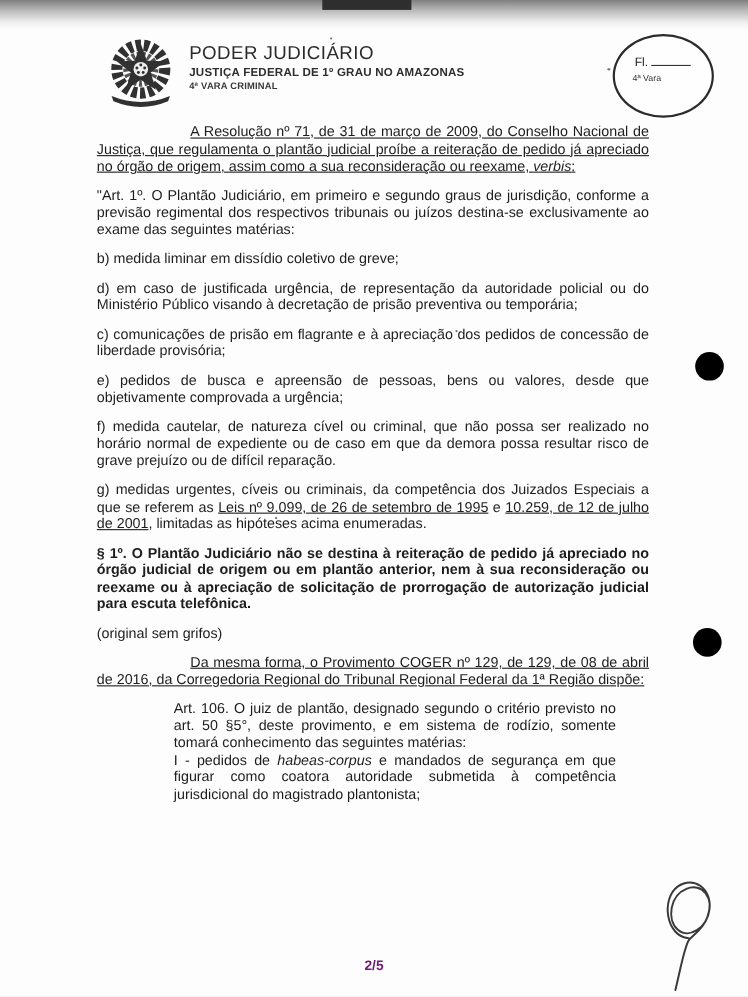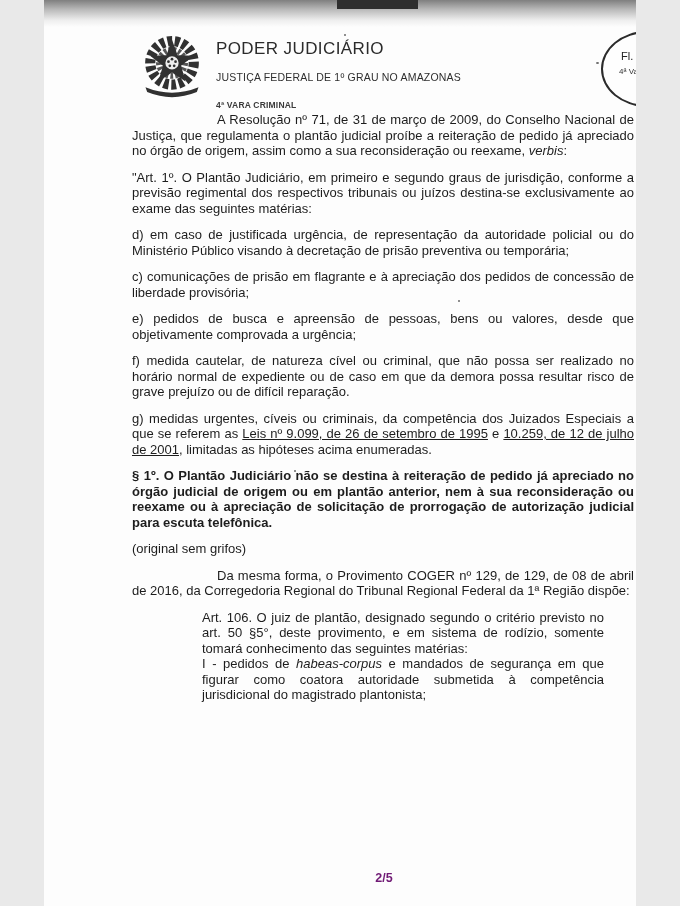--- a/index.html
+++ b/index.html
@@ -1,49 +1,49 @@
 <!DOCTYPE html>
 <html lang="pt"><head>
 <meta charset="utf-8">
 <style>
   html,body{margin:0;padding:0;background:#e9e9e9;}
   .page{
-    position:relative;width:592px;height:906px;margin:0 auto;
+    position:relative;width:680px;height:906px;margin:0 auto;
     background:#fdfdfd;overflow:hidden;
     font-family:"Liberation Sans","DejaVu Sans",sans-serif;
     color:#1d1d1d;
   }
   
   .top-shade{position:absolute;left:0;top:0;width:680px;height:27px;
     background:linear-gradient(to bottom,#7f7f7f 0%,#b9b9b9 35%,#eeeeee 75%,#fdfdfd 100%);}
   .top-bar{position:absolute;left:293px;top:0;width:81px;height:9px;background:#2e2e2e;}
   .punch-dot{position:absolute;width:26px;height:26px;border-radius:50%;background:#000;}
   .punch-dot.one{left:632px;top:320px;}
   .punch-dot.two{left:630px;top:571px;}
   .speck{position:absolute;border-radius:50%;background:#6a6a6a;}
 
   
   .emblem{position:absolute;left:94px;top:31px;width:68px;height:76px;}
   .header-text{position:absolute;left:172px;top:40px;line-height:1.05;}
   .org-title{font-size:17px;font-weight:500;letter-spacing:.4px;color:#2b2b2b;}
-  .org-sub{font-size:10.5px;font-weight:400;letter-spacing:.2px;margin-top:14px;color:#2e2e2e;}
-  .org-unit{font-size:8.5px;font-weight:700;letter-spacing:.2px;margin-top:18px;color:#3a3a3a;}
+  .org-sub{font-size:10.5px;font-weight:700;letter-spacing:.2px;margin-top:3px;color:#2e2e2e;}
+  .org-unit{font-size:8.5px;font-weight:700;letter-spacing:.2px;margin-top:2px;color:#3a3a3a;}
 
   
   .stamp{position:absolute;left:557px;top:31px;width:88px;height:72px;
     border:2px solid #2b2b2b;border-radius:50%;background:rgba(255,255,255,.6);}
   .stamp-fl{position:absolute;left:18px;top:16px;font-size:11px;color:#222;}
   .stamp-fl .blank{display:inline-block;width:36px;border-bottom:1.5px solid #333;height:10px;margin-left:3px;}
   .stamp-vara{position:absolute;left:16px;top:34px;font-size:8px;color:#333;}
 
   
   .content{position:absolute;left:88px;top:112px;width:502px;
     font-size:13px;line-height:15.5px;text-align:justify;}
   .content p{margin:0 0 11px 0;}
-  p.ind{text-indent:85px;}
+  p.ind{text-indent:85px;text-decoration:underline;}
   .quote{margin-left:70px;margin-right:30px;}
   .bold{font-weight:700;}
   .ital{font-style:italic;}
   .und{text-decoration:underline;}
   .note{margin-left:70px;text-align:left;}
 
   .page-number{position:absolute;left:0;top:871px;width:680px;text-align:center;
     font-size:12.5px;font-weight:600;color:#701a75;}
 
   .signature{position:absolute;left:592px;top:793px;width:72px;height:110px;}
@@ -87,20 +87,21 @@
     <div class="stamp-fl"><span>Fl.</span><span class="blank"></span></div>
     <div class="stamp-vara">4ª Vara</div>
   </div>
 
   <div class="content">
 
     <p class="ind"><span>A Resolução nº 71, de 31 de março de 2009, do Conselho Nacional de Justiça, que regulamenta o plantão judicial proíbe a reiteração de pedido já apreciado no órgão de origem, assim como a sua reconsideração ou reexame, </span><span class="ital">verbis</span><span>:</span></p>
 
     <p class="quote">"Art. 1º. O Plantão Judiciário, em primeiro e segundo graus de jurisdição, conforme a previsão regimental dos respectivos tribunais ou juízos destina-se exclusivamente ao exame das seguintes matérias:</p>
 
+    <p class="quote">b) medida liminar em dissídio coletivo de greve;</p>
     <p class="quote">d) em caso de justificada urgência, de representação da autoridade policial ou do Ministério Público visando à decretação de prisão preventiva ou temporária;</p>
     <p class="quote">c) comunicações de prisão em flagrante e à apreciação dos pedidos de concessão de liberdade provisória;</p>
     <p class="quote">e) pedidos de busca e apreensão de pessoas, bens ou valores, desde que objetivamente comprovada a urgência;</p>
     <p class="quote">f) medida cautelar, de natureza cível ou criminal, que não possa ser realizado no horário normal de expediente ou de caso em que da demora possa resultar risco de grave prejuízo ou de difícil reparação.</p>
 
     <p class="quote"><span>g) medidas urgentes, cíveis ou criminais, da competência dos Juizados Especiais a que se referem as </span><span class="und">Leis nº 9.099, de 26 de setembro de 1995</span><span> e </span><span class="und">10.259, de 12 de julho de 2001</span><span>, limitadas as hipóteses acima enumeradas.</span></p>
 
     <p class="quote bold">§ 1º. O Plantão Judiciário não se destina à reiteração de pedido já apreciado no órgão judicial de origem ou em plantão anterior, nem à sua reconsideração ou reexame ou à apreciação de solicitação de prorrogação de autorização judicial para escuta telefônica.</p>
 
     <p class="note">(original sem grifos)</p>

